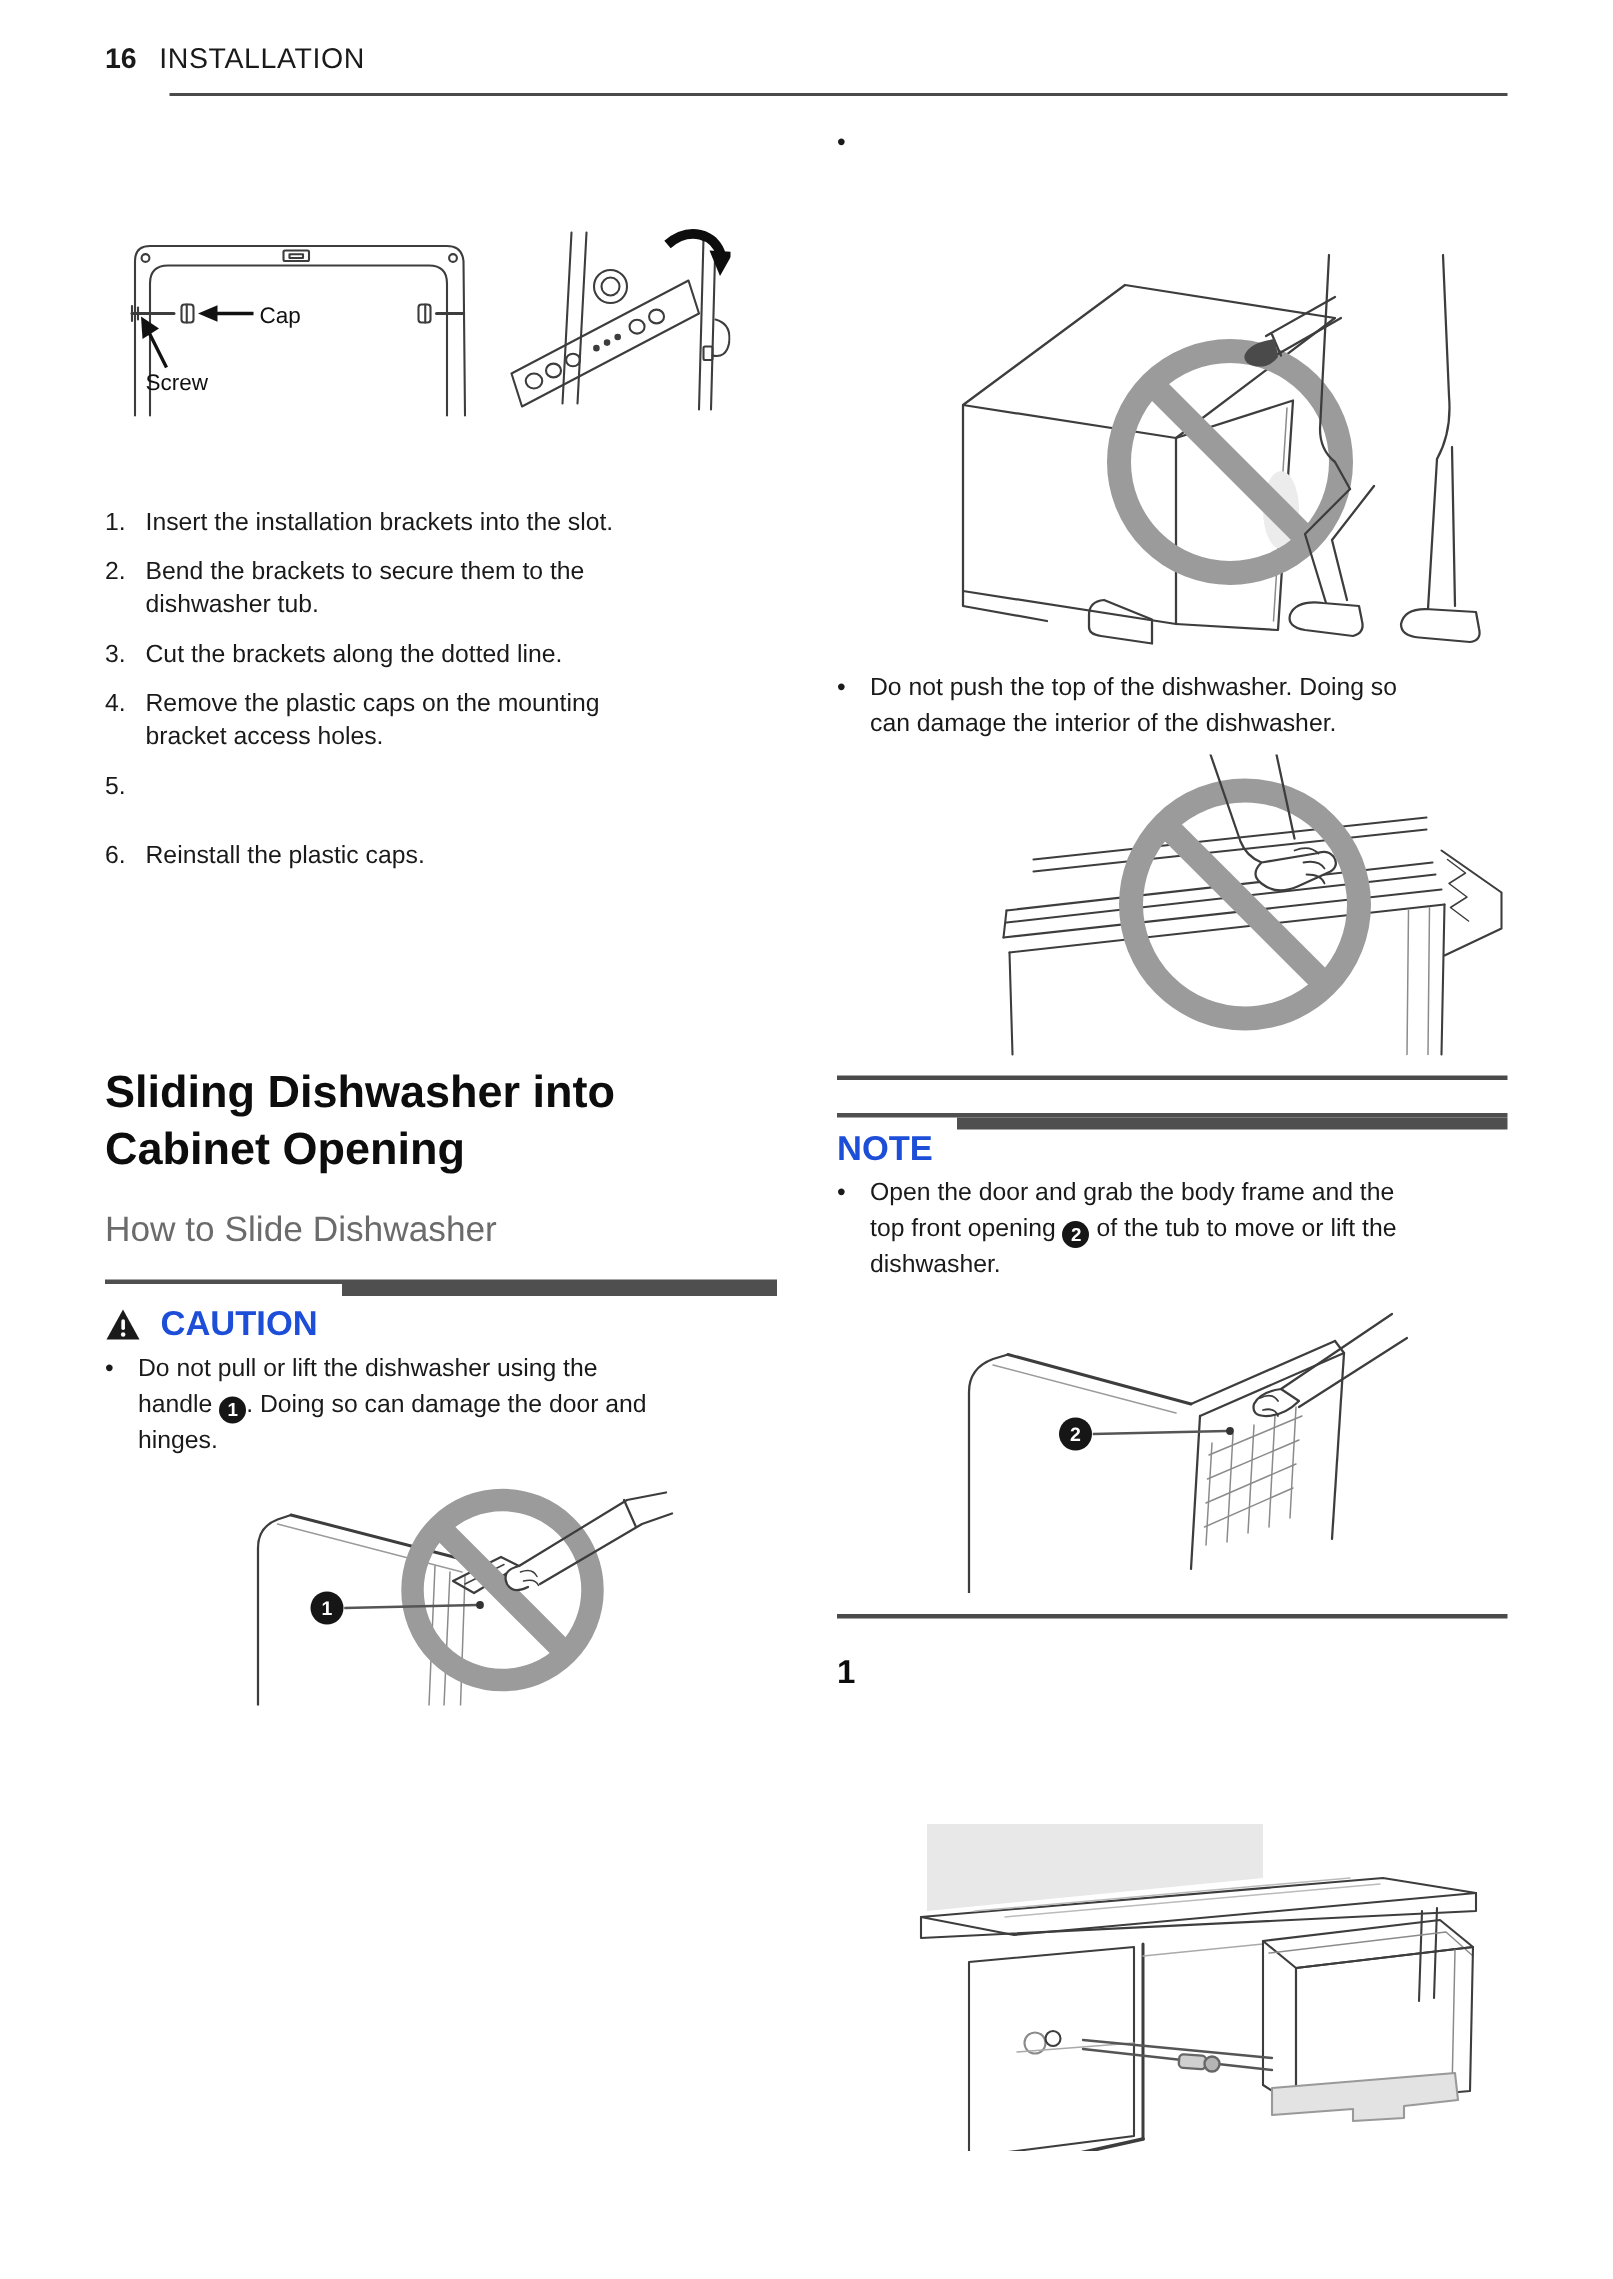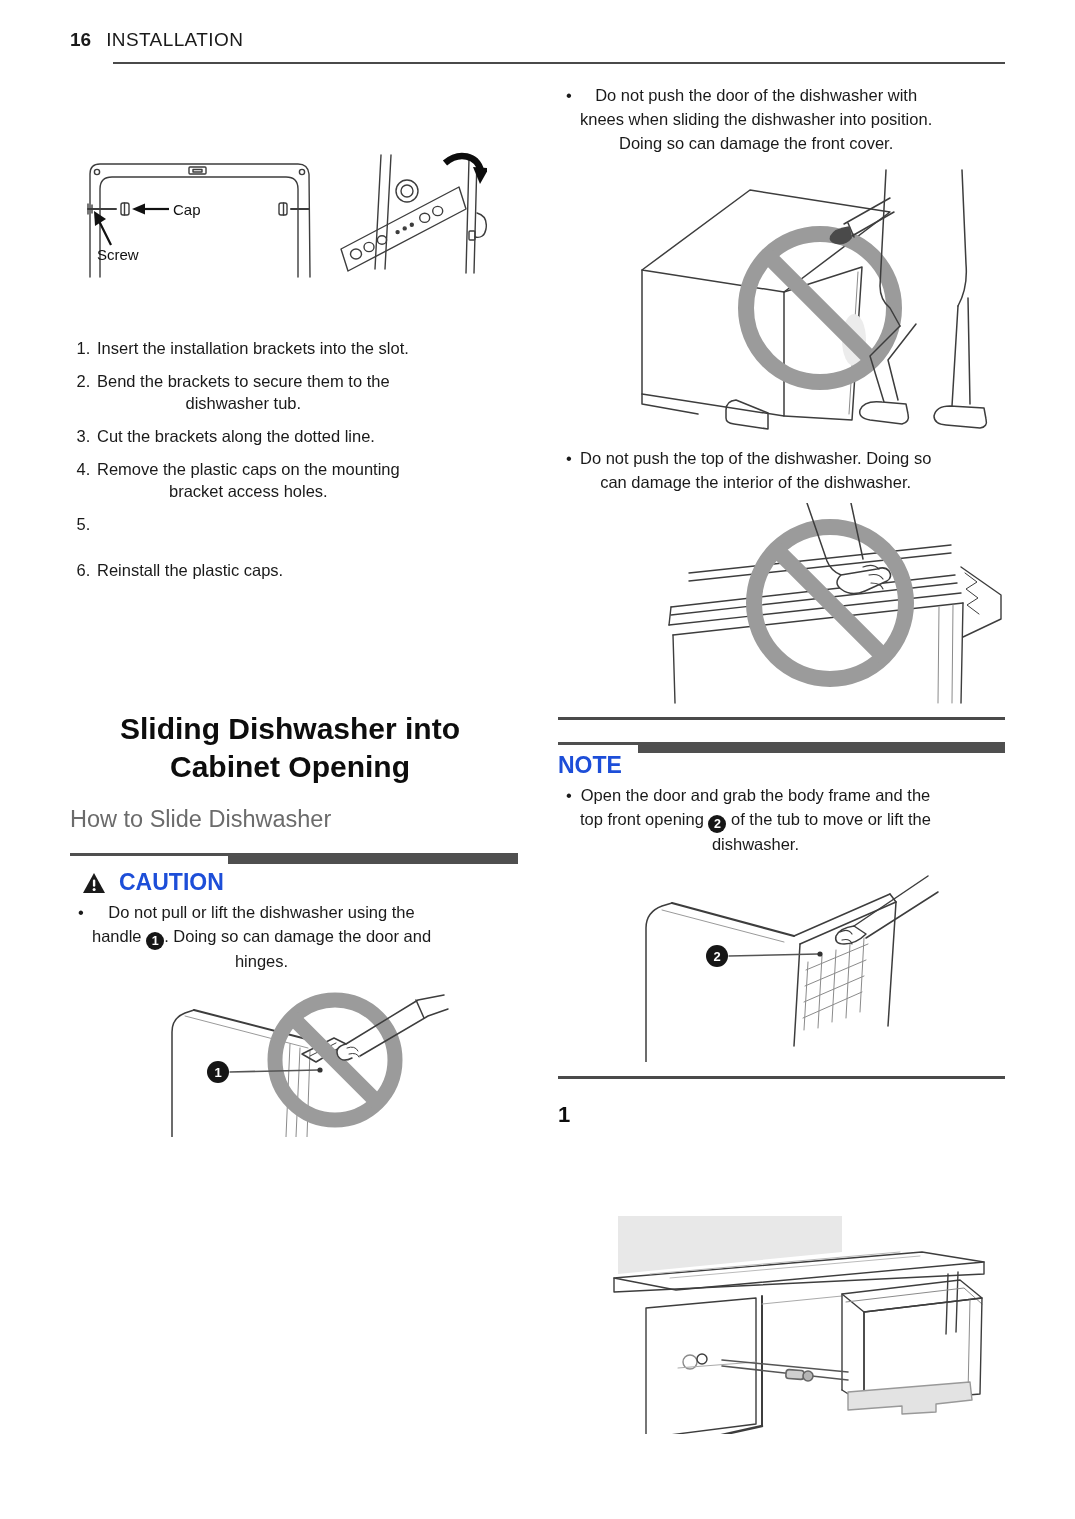--- a/index.html
+++ b/index.html
@@ -1,20 +1,20 @@
 <!DOCTYPE html>
 <html><head>
 <meta charset="utf-8">
 <style>
   html,body{margin:0;padding:0;background:#fff;}
   .page{
     position:relative;width:1075px;height:1519px;background:#ffffff;
     font-family:"Liberation Sans", sans-serif;color:#1a1a1a;overflow:hidden;
   }
-  .abs{position:absolute;text-align:center;}
+  .abs{position:absolute;}
   
   .page-header{left:70px;top:29px;font-size:19px;}
   .page-header .pgnum{font-weight:bold;margin-right:15px;}
   .page-header .pgsec{letter-spacing:.4px;}
   .header-rule{left:113px;top:62px;width:892px;height:2px;background:#4a4a4a;}
   
   .fig svg{display:block;width:100%;height:100%;}
   svg text{font-family:"Liberation Sans", sans-serif;}
   
   .steps{left:70px;top:338px;width:456px;margin:0;padding:0;list-style:none;font-size:16.5px;line-height:1.33;}
@@ -28,21 +28,21 @@
   
   .secbar{height:12px;}
   .secbar .line{position:absolute;left:0;right:0;top:0;height:3px;background:#4f4f4f;}
   .secbar .thick{position:absolute;top:3px;right:0;height:8px;background:#4f4f4f;}
   .caution-secbar{left:70px;top:853px;width:448px;}
   .caution-secbar .thick{left:158px;}
   .note-secbar{left:558px;top:742px;width:447px;}
   .note-secbar .thick{left:80px;}
   
   .sec-head{display:flex;align-items:center;gap:13px;font-size:23px;font-weight:bold;color:#1d4ed8;}
-  .caution-head{left:82px;top:869px;}
+  .caution-head{left:70px;top:869px;}
   .note-head{left:558px;top:752px;}
   .warn-icon{width:24px;height:22px;display:block;}
   
   .bullet{display:flex;font-size:16.5px;line-height:1.45;}
   .bullet .b{flex:none;width:22px;}
   .bullet .t{white-space:pre-line;}
   .caution-bullet{left:70px;top:901px;width:456px;}
   .bullet-knees{left:558px;top:84px;width:456px;}
   .bullet-top{left:558px;top:447px;width:456px;}
   .note-bullet{left:558px;top:784px;width:456px;}
@@ -207,23 +207,20 @@
         <line x1="79.5" y1="90" x2="168" y2="88" stroke="#555" stroke-width="1.6"></line>
         <circle cx="170" cy="88" r="2.6" fill="#333"></circle>
         <circle cx="68" cy="90" r="11" fill="#161616"></circle>
         <text x="68" y="90" font-size="13" font-weight="bold" fill="#ffffff" text-anchor="middle" dominant-baseline="central">1</text>
       </g>
     </svg>
   </div>
 
   <div class="abs bullet bullet-knees">
     <span class="b">•</span>
-    <span class="t">Do not push the door of the dishwasher with
-knees when sliding the dishwasher into position.
-Doing so can damage the front cover.</span>
   </div>
 
   <div class="abs fig fig-knee">
     <svg viewBox="0 0 382 270">
       <g fill="none" stroke="#3d3d3d" stroke-width="1.5" stroke-linecap="round" stroke-linejoin="round">
         <polygon points="14,102 122,22 262,44 156,124"></polygon>
         <path d="M14,102 L14,226 L156,248 L156,124"></path>
         <path d="M14,226 L14,236 L70,246"></path>
         <path d="M108,232 q-10,1 -10,10 l0,8 q0,5 8,6 l34,5 l0,-16 Z"></path>
         <path d="M156,124 L234,99 L224,252 L156,248"></path>

